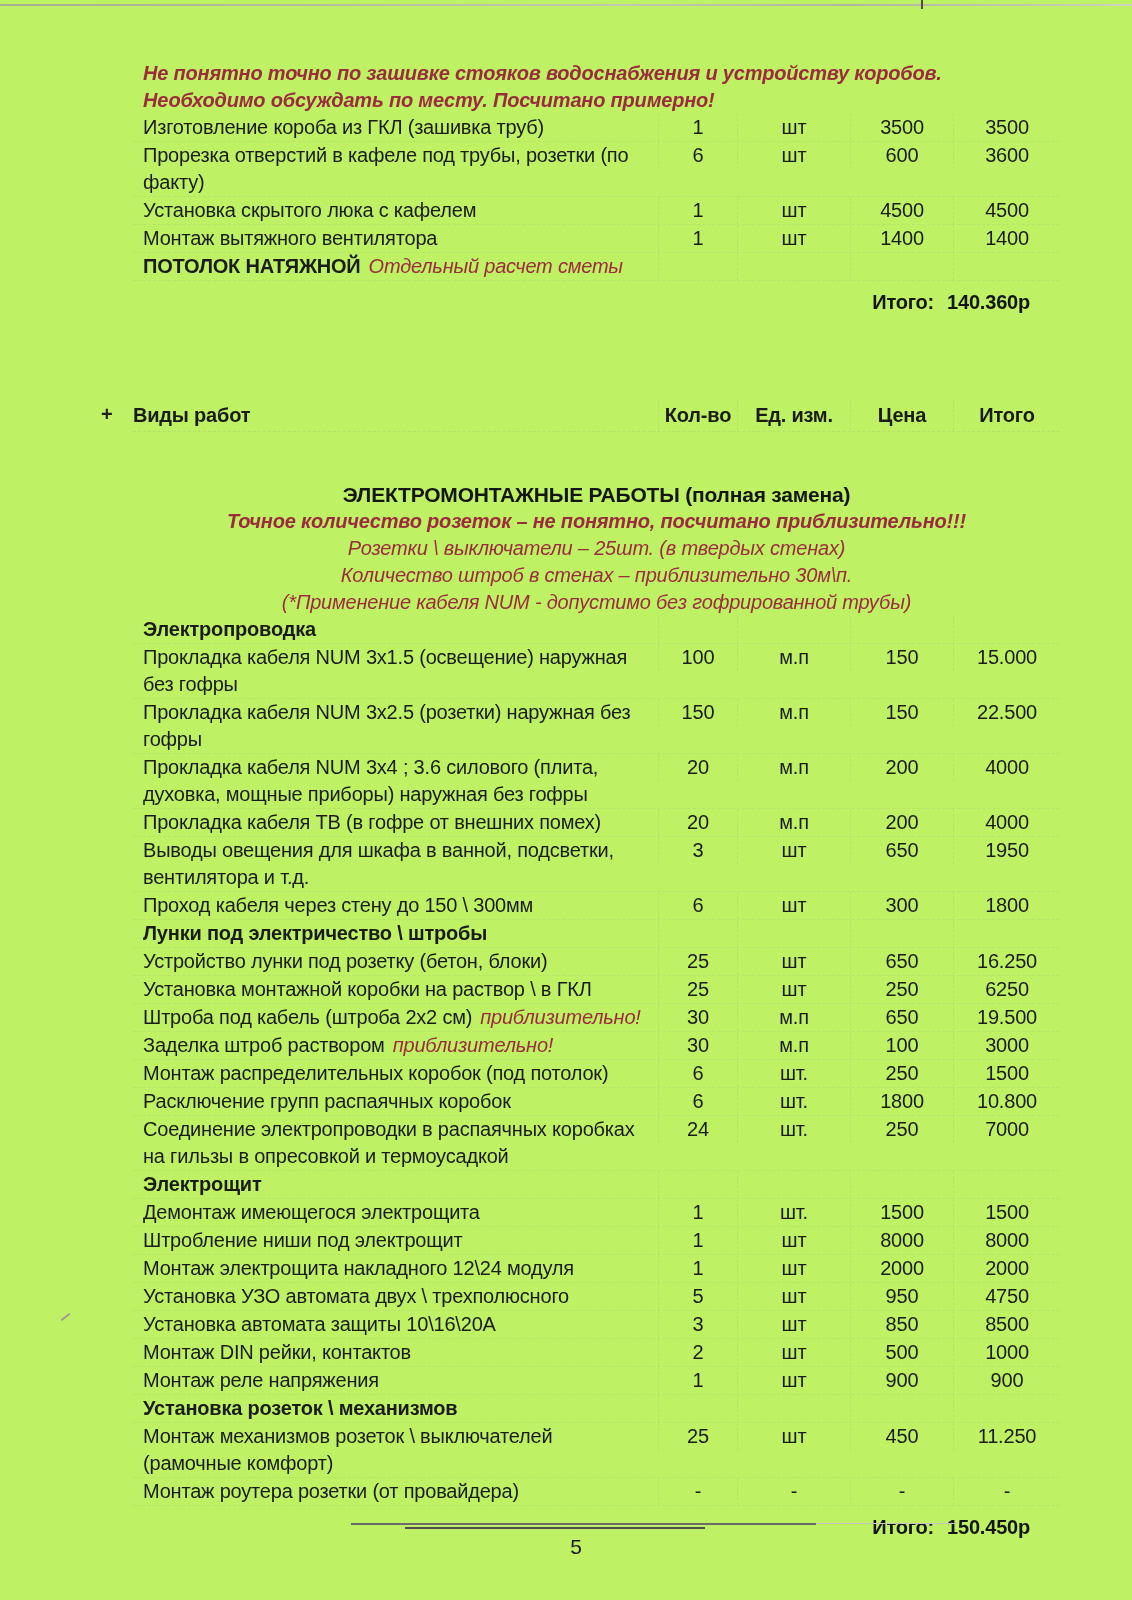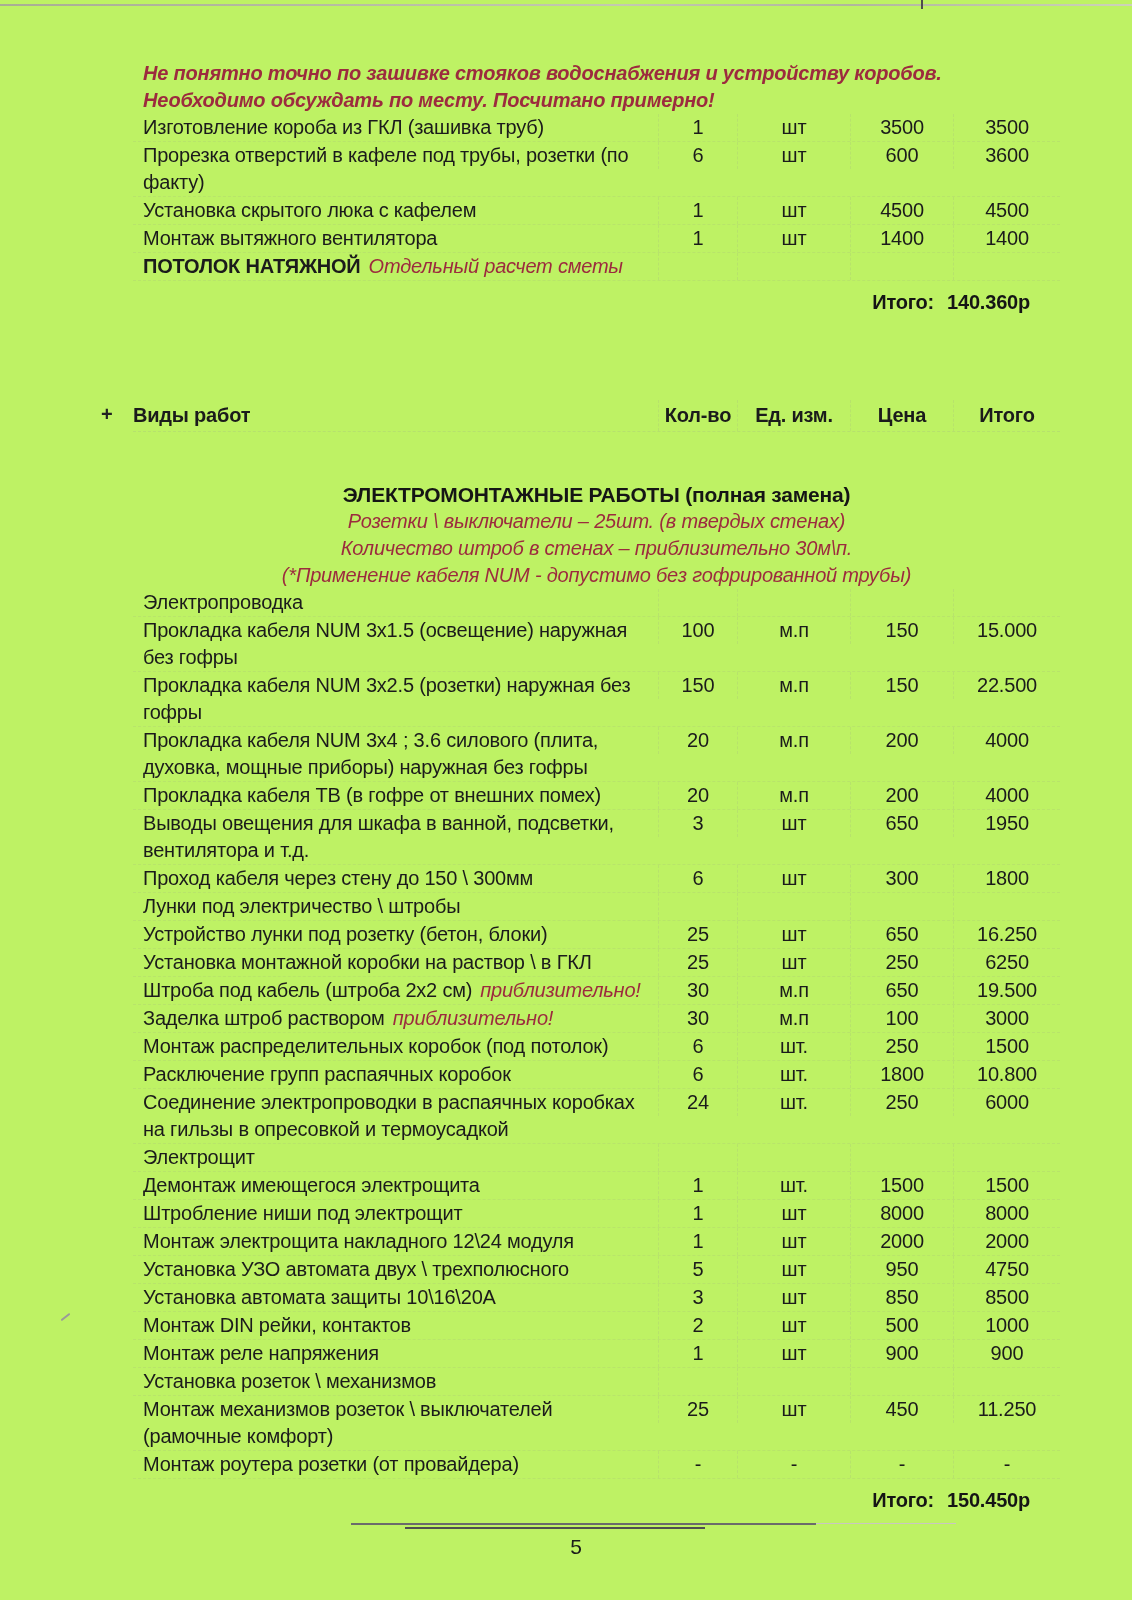--- a/index.html
+++ b/index.html
@@ -40,21 +40,21 @@
     display:grid;
     grid-template-columns:525px 79px 113px 103px 107px;
     align-items:start;
     border-bottom:1px dashed rgba(150,150,150,0.14);
   }
   .cell{min-height:27px;line-height:27px;border-left:1px dashed rgba(150,150,150,0.16);}
   .cell:first-child{border-left:none;}
   .cell.desc{padding-left:10px;padding-right:8px;text-align:left;}
   .cell.num{text-align:center;}
   .desc-note{color:var(--accent,#9c2b3e);font-style:italic;margin-left:8px;}
-  .row.section .desc-main{font-weight:400;}
+  .row.section .desc-main{font-weight:700;}
   .row.ceiling .desc-main{font-weight:700;}
 
   
   .header-row{font-weight:700;border-bottom:1px dashed rgba(150,150,150,0.18);}
   .header-row .cell{line-height:31px;min-height:31px;}
   .header-row .cell.desc{padding-left:0;}
   .plus{position:absolute;left:-32px;top:3px;font-weight:700;font-size:20px;color:#222;}
 
   
   .total-line{
@@ -149,20 +149,21 @@
       <div class="cell desc">Виды работ</div>
       <div class="cell num">Кол-во</div>
       <div class="cell num">Ед. изм.</div>
       <div class="cell num">Цена</div>
       <div class="cell num">Итого</div>
     </div>
   </section>
 
   <section class="block block-electrical">
     <h2 class="title">ЭЛЕКТРОМОНТАЖНЫЕ РАБОТЫ (полная замена)</h2>
+    <p class="note center bold">Точное количество розеток – не понятно, посчитано приблизительно!!!</p>
     <p class="note center">Розетки \ выключатели – 25шт. (в твердых стенах)</p>
     <p class="note center">Количество штроб в стенах – приблизительно 30м\п.</p>
     <p class="note center">(*Применение кабеля NUM - допустимо без гофрированной трубы)</p>
 
     <div class="tbl">
 
         <div class="row section">
           <div class="cell desc">
             <span class="desc-main">Электропроводка</span><span class="desc-note"></span>
           </div>
@@ -302,21 +303,21 @@
           <div class="cell num">10.800</div>
         </div>
 
         <div class="row item">
           <div class="cell desc">
             <span class="desc-main">Соединение электропроводки в распаячных коробках на гильзы в опресовкой и термоусадкой</span><span class="desc-note"></span>
           </div>
           <div class="cell num">24</div>
           <div class="cell num">шт.</div>
           <div class="cell num">250</div>
-          <div class="cell num">6000</div>
+          <div class="cell num">7000</div>
         </div>
 
         <div class="row section">
           <div class="cell desc">
             <span class="desc-main">Электрощит</span><span class="desc-note"></span>
           </div>
           <div class="cell num"></div>
           <div class="cell num"></div>
           <div class="cell num"></div>
           <div class="cell num"></div>

